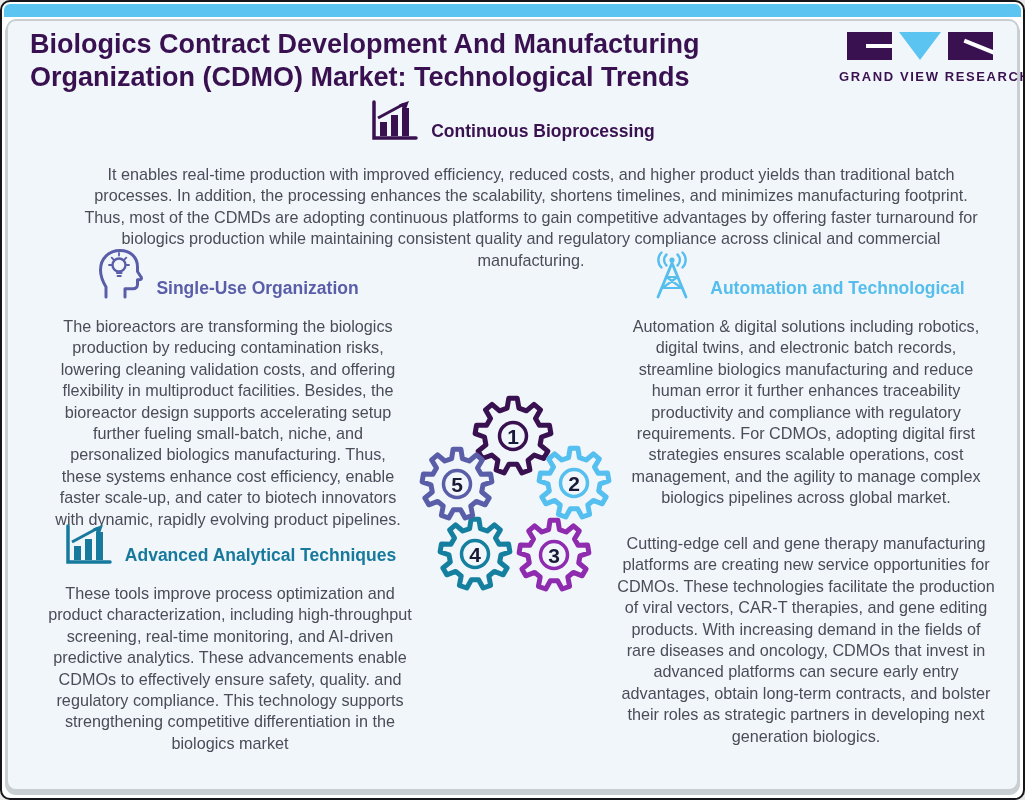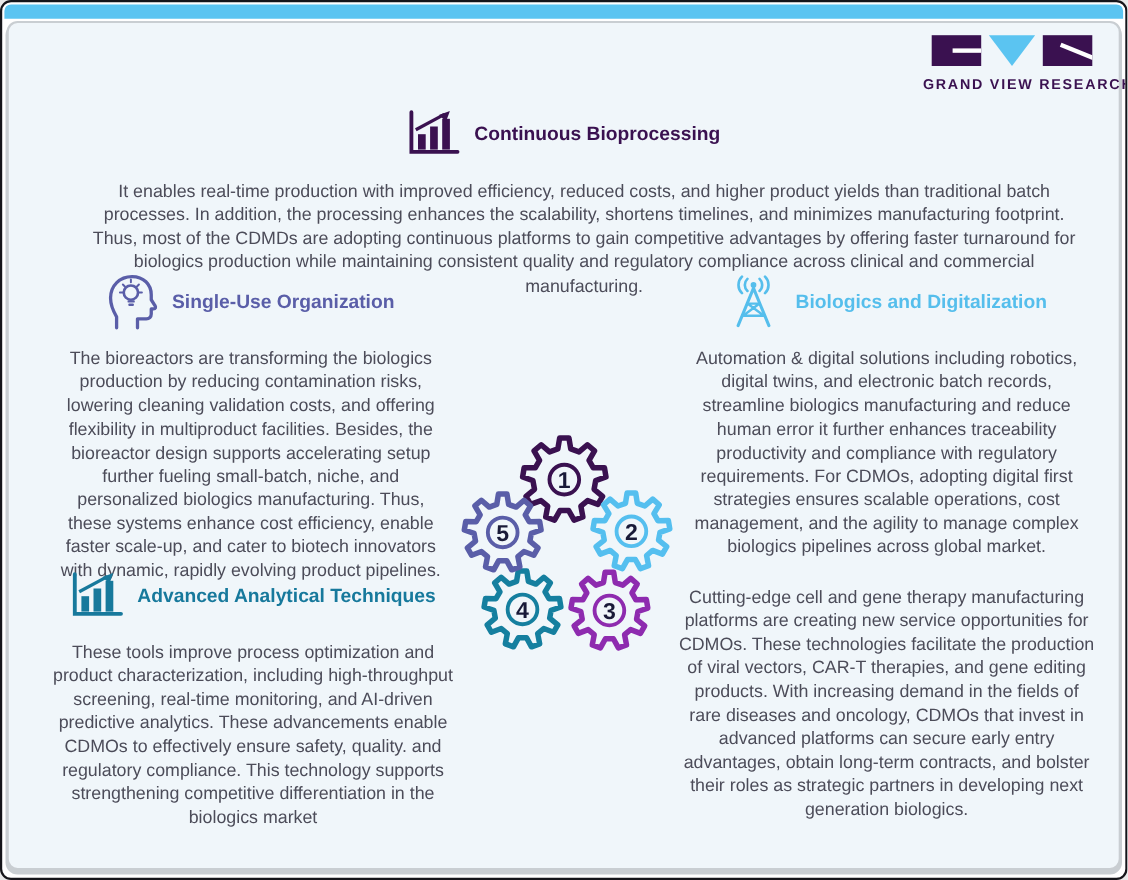--- a/index.html
+++ b/index.html
@@ -18,21 +18,21 @@
     position:absolute;left:28px;top:26px;width:760px;
     font-size:27px;line-height:33px;font-weight:bold;margin:0;
   }
   .logo{position:absolute;top:30px;right:22px;width:162px;text-align:center;}
   .logo-shapes{display:flex;justify-content:center;align-items:flex-start;gap:7px;height:30px;}
   .logo-g,.logo-r{position:relative;width:45px;height:28px;overflow:hidden;}
   .logo-g .slit{position:absolute;right:0;top:12px;width:26px;height:4px;background:#ffffff;display:block;}
   .logo-r .diag{position:absolute;right:-4px;top:13px;width:34px;height:4px;background:#ffffff;display:block;transform:rotate(22deg);}
   .logo-v{width:0;height:0;border-left:21px solid transparent;border-right:21px solid transparent;border-top-width:28px;border-top-style:solid;}
   .logo-text{margin-top:7px;font-size:13px;font-weight:bold;letter-spacing:1.6px;white-space:nowrap;}
-  .hrow{display:flex;align-items:center;justify-content:center;gap:13px;}
+  .hrow{display:flex;align-items:flex-end;justify-content:center;gap:13px;}
   .hrow h2{font-size:17.5px;font-weight:bold;margin:0;white-space:nowrap;}
   .hrow .icon{display:inline-flex;flex:0 0 auto;}
   p.body{font-size:16.2px;line-height:21.4px;text-align:center;margin:17px;}
   .sec-continuous-head{position:absolute;left:0;right:0;top:98px;}
   .sec-continuous-body{position:absolute;left:62px;top:145px;width:900px;}
   .block{position:absolute;}
   .block .hrow{margin-bottom:9px;height:50px;}
   .block-single{left:30px;top:247px;width:392px;}
   .block-automation{left:600px;top:247px;width:408px;}
   .block-advanced{left:24px;top:514px;width:408px;}
@@ -40,20 +40,24 @@
   .gears{position:absolute;left:408px;top:390px;}
   .gear-number{font-weight:bold;font-size:21px;font-family:"Liberation Sans",sans-serif;}
 </style>
 </head>
 <body>
 
 <div class="frame">
   <div class="top-bar" id="topbar" style="background: rgb(91, 196, 241);"></div>
   <div class="panel" id="panel" style="background: rgb(240, 246, 250);"></div>
 
+  <h1 class="title" style="color: rgb(58, 17, 80);">
+    <span>Biologics Contract Development And Manufacturing</span><br>
+    <span>Organization (CDMO) Market: Technological Trends</span>
+  </h1>
 
   <div class="logo">
     <div class="logo-shapes">
       <div class="logo-g" id="logoG" style="background: rgb(58, 17, 80);">
           <span class="slit"></span>
         </div>
       <div class="logo-v" id="logoV" style="border-top-color: rgb(91, 196, 241);"></div>
       <div class="logo-r" id="logoR" style="background: rgb(58, 17, 80);">
           <span class="diag"></span>
         </div>
@@ -95,21 +99,21 @@
     <div class="hrow">
       <span class="icon" style="color: rgb(85, 190, 236);">
         <svg width="50" height="48" viewBox="0 0 50 48" fill="none" stroke="currentColor" stroke-width="2.8" stroke-linecap="round">
           <circle cx="25" cy="9" r="2.6" fill="currentColor" stroke="none"></circle>
           <path d="M25 12 L11 46 M25 12 L39 46"></path>
           <path d="M19.5 26 L30.5 26 M15.5 37 L34.5 37 M19.5 26 L34.5 37 M30.5 26 L15.5 37" stroke-width="2.2"></path>
           <path d="M19.5 3.5 A7.5 7.5 0 0 0 19.5 14.5 M14.5 1.5 A10.5 10.5 0 0 0 14.5 16.5" stroke-width="2.4"></path>
           <path d="M30.5 3.5 A7.5 7.5 0 0 1 30.5 14.5 M35.5 1.5 A10.5 10.5 0 0 1 35.5 16.5" stroke-width="2.4"></path>
         </svg>
       </span>
-      <h2 style="color: rgb(85, 190, 236);">Biologics and Digitalization</h2>
+      <h2 style="color: rgb(85, 190, 236);">Automation and Technological</h2>
     </div>
     <p class="body" style="color: rgb(76, 76, 89);">Automation &amp; digital solutions including robotics, digital twins, and electronic batch records, streamline biologics manufacturing and reduce human error it further enhances traceability productivity and compliance with regulatory requirements. For CDMOs, adopting digital first strategies ensures scalable operations, cost management, and the agility to manage complex biologics pipelines across global market.</p>
   </div>
 
   <div class="block block-advanced">
     <div class="hrow">
       <span class="icon" style="color: rgb(23, 121, 156);">
         <svg width="48" height="42" viewBox="0 0 48 42" fill="none">
           <path d="M4 2 L4 38 L46 38" stroke="currentColor" stroke-width="3.5" stroke-linecap="round"></path>
           <rect x="10" y="22" width="7" height="14" fill="currentColor"></rect>

